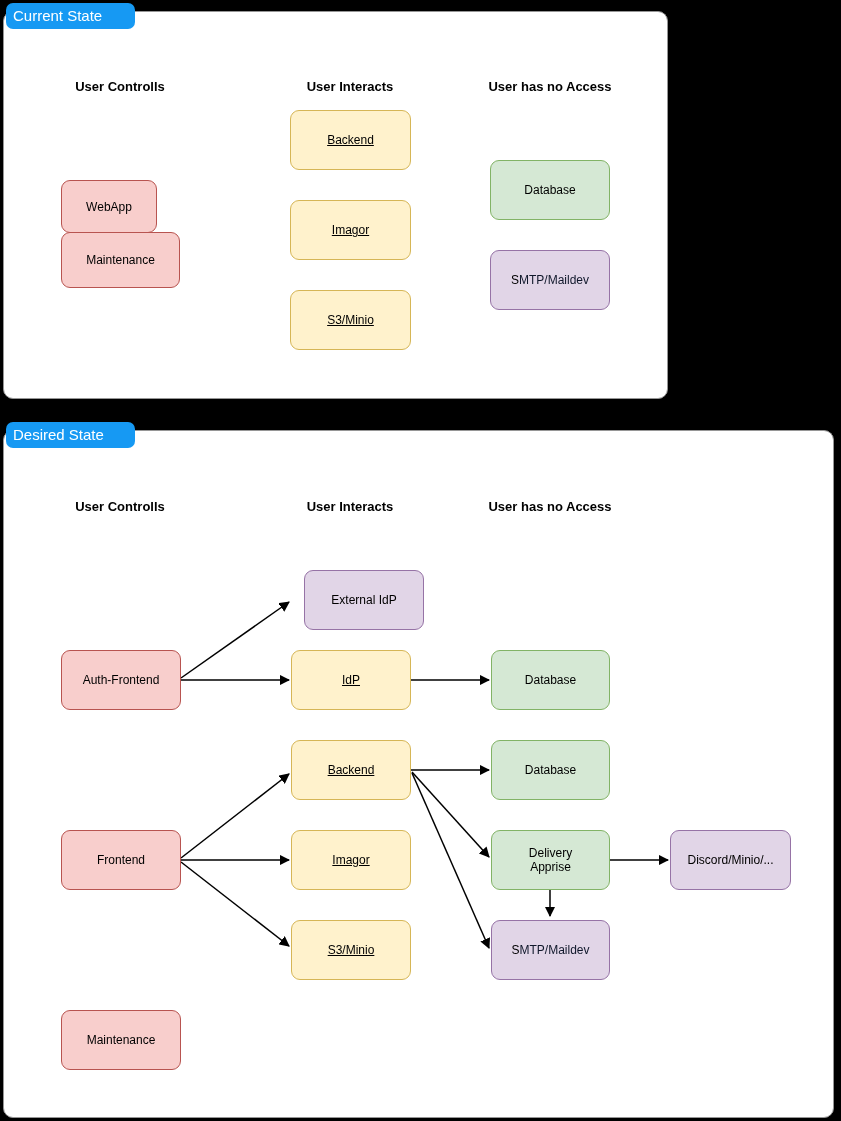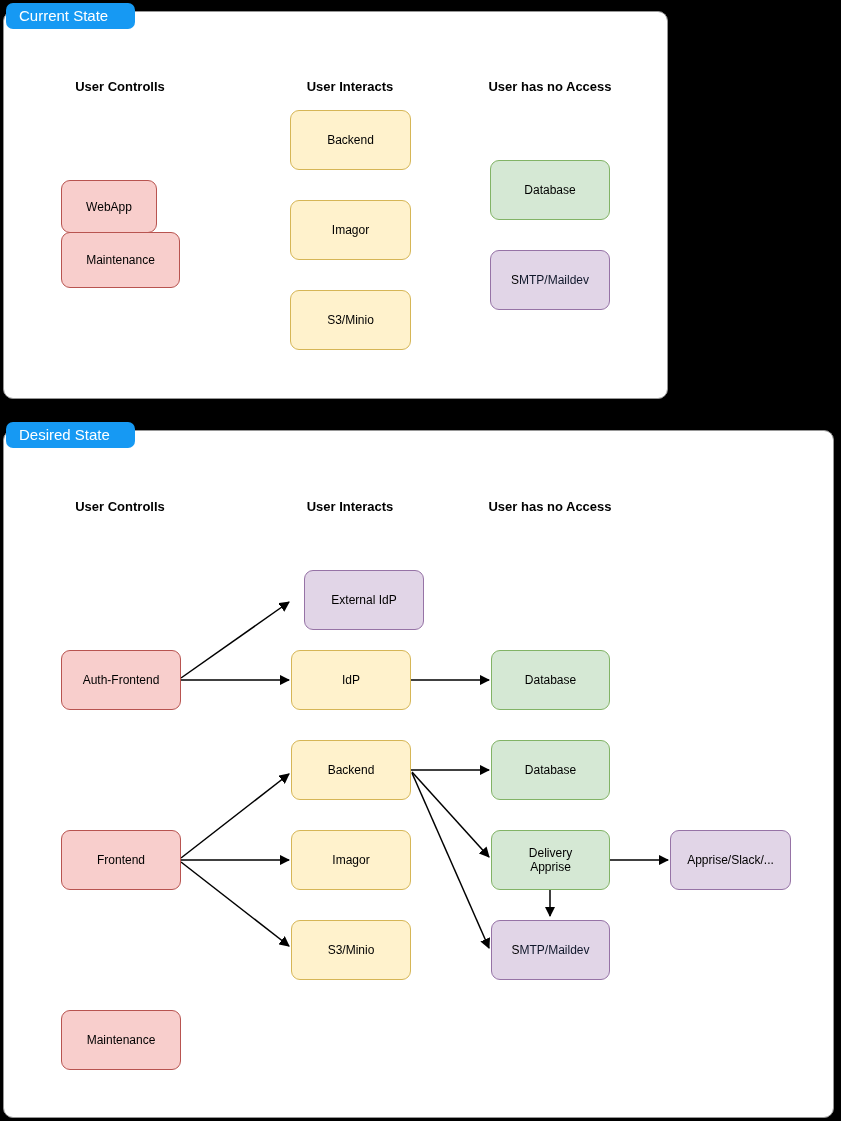--- a/index.html
+++ b/index.html
@@ -22,21 +22,21 @@
   #panel-desired { left: 3px;  top: 430px; width: 831px; height: 688px; }
   .badge {
     position: absolute;
     width: 129px;
     height: 26px;
     background: #1699f3;
     border-radius: 7px;
     color: #ffffff;
     font-size: 15px;
     line-height: 26px;
-    padding-left: 13px;
+    padding-left: 7px;
     box-sizing: border-box;
     z-index: 5;
   }
   #badge-current { left: 6px; top: 3px; }
   #badge-desired { left: 6px; top: 422px; }
   .col-header {
     position: absolute;
     width: 200px;
     text-align: center;
     font-size: 13px;
@@ -51,21 +51,21 @@
     display: flex;
     align-items: center;
     justify-content: center;
     text-align: center;
     font-size: 12px;
     color: #000000;
     z-index: 2;
   }
   .node .lbl { white-space: pre-line; }
   .node.red    { background: #f8cecc; border: 1px solid #b85450; }
-  .node.yellow { background: #fff2cc; border: 1px solid #d6b656; }
+  .node.yellow { background: #fff2cc; border: 1px solid #d6b656; text-decoration: underline; }
   .node.green  { background: #d5e8d4; border: 1px solid #82b366; }
   .node.purple { background: #e1d5e7; border: 1px solid #9673a6; }
   .muted { color: #0f172a; }
   .dark  { color: #000000; }
   #edges {
     position: absolute;
     left: 0; top: 0;
     width: 841px; height: 1121px;
     z-index: 1;
     pointer-events: none;
@@ -135,21 +135,21 @@
     <span class="lbl">Frontend</span>
   </div>
   <div class="node yellow" style="left:291px; top:830px;  width:120px; height:60px;">
     <span class="lbl">Imagor</span>
   </div>
   <div class="node green" style="left:491px; top:830px;  width:119px; height:60px;">
     <span class="lbl">Delivery
 Apprise</span>
   </div>
   <div class="node purple" style="left:670px; top:830px;  width:121px; height:60px;">
-    <span class="lbl">Apprise/Slack/...</span>
+    <span class="lbl">Discord/Minio/...</span>
   </div>
   <div class="node yellow" style="left:291px; top:920px;  width:120px; height:60px;">
     <span class="lbl">S3/Minio</span>
   </div>
   <div class="node purple" style="left:491px; top:920px;  width:119px; height:60px;">
     <span class="lbl"><span class="dark">S</span><span class="muted">MTP/Maildev</span></span>
   </div>
   <div class="node red" style="left:61px;  top:1010px; width:120px; height:60px;">
     <span class="lbl">Maintenance</span>
   </div>

